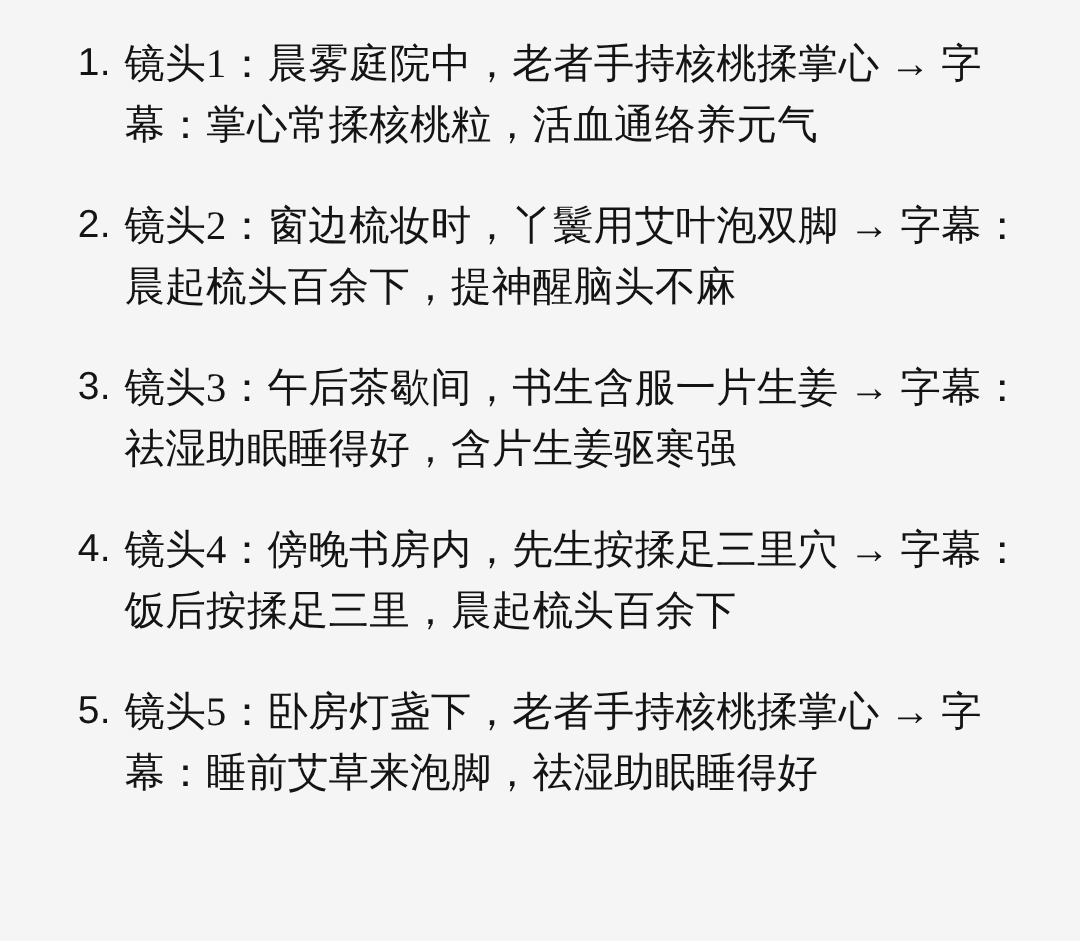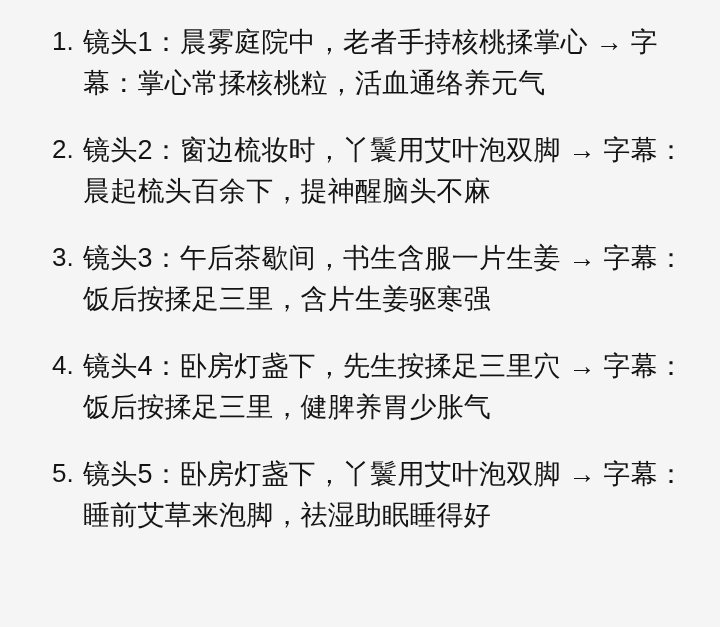--- a/index.html
+++ b/index.html
@@ -43,41 +43,42 @@
     text-align: right;
     padding-right: 9px;
     font-size: 26px;
     line-height: 1.52;
     color: #141414;
   }
   .scene-text {
     flex: 1 1 auto;
     text-align: left;
     word-break: break-all;
+    font-family: Liberation Serif, serif;
   }
 </style>
 </head>
 <body>
 
 <div class="page">
   <ol class="scene-list">
     <li class="scene-item">
       <span class="scene-num">1.</span>
       <span class="scene-text">镜头1：晨雾庭院中，老者手持核桃揉掌心 → 字幕：掌心常揉核桃粒，活血通络养元气</span>
     </li>
     <li class="scene-item">
       <span class="scene-num">2.</span>
       <span class="scene-text">镜头2：窗边梳妆时，丫鬟用艾叶泡双脚 → 字幕：晨起梳头百余下，提神醒脑头不麻</span>
     </li>
     <li class="scene-item">
       <span class="scene-num">3.</span>
-      <span class="scene-text">镜头3：午后茶歇间，书生含服一片生姜 → 字幕：饭后按揉足三里，含片生姜驱寒强</span>
+      <span class="scene-text">镜头3：午后茶歇间，书生含服一片生姜 → 字幕：祛湿助眠睡得好，含片生姜驱寒强</span>
     </li>
     <li class="scene-item">
       <span class="scene-num">4.</span>
-      <span class="scene-text">镜头4：卧房灯盏下，先生按揉足三里穴 → 字幕：饭后按揉足三里，健脾养胃少胀气</span>
+      <span class="scene-text">镜头4：傍晚书房内，先生按揉足三里穴 → 字幕：饭后按揉足三里，晨起梳头百余下</span>
     </li>
     <li class="scene-item">
       <span class="scene-num">5.</span>
-      <span class="scene-text">镜头5：卧房灯盏下，丫鬟用艾叶泡双脚 → 字幕：睡前艾草来泡脚，祛湿助眠睡得好</span>
+      <span class="scene-text">镜头5：卧房灯盏下，老者手持核桃揉掌心 → 字幕：睡前艾草来泡脚，祛湿助眠睡得好</span>
     </li>
   </ol>
 </div>
 
 </body></html>

